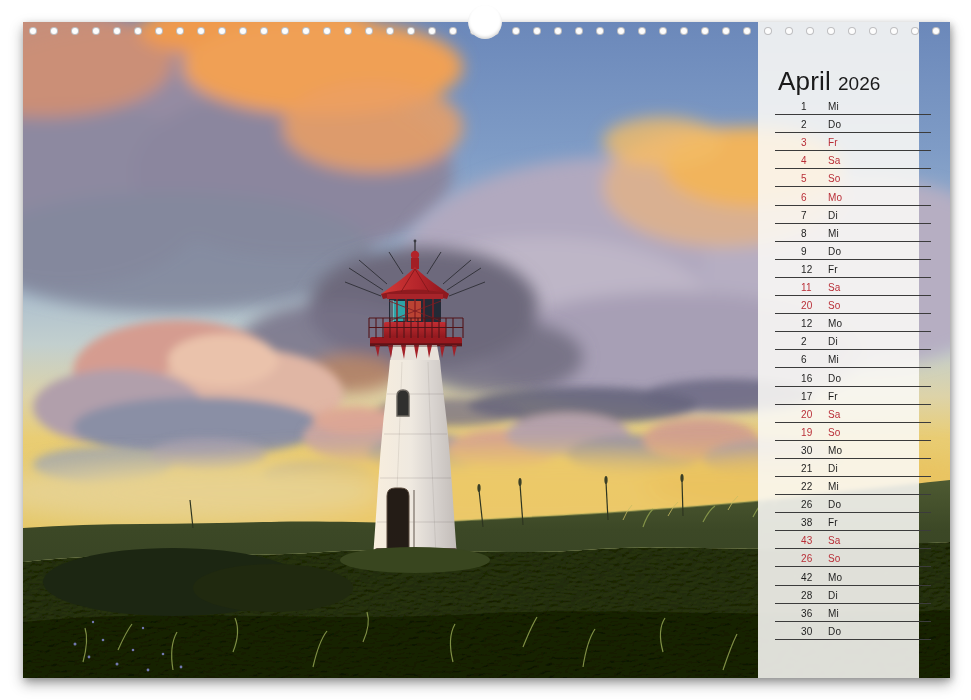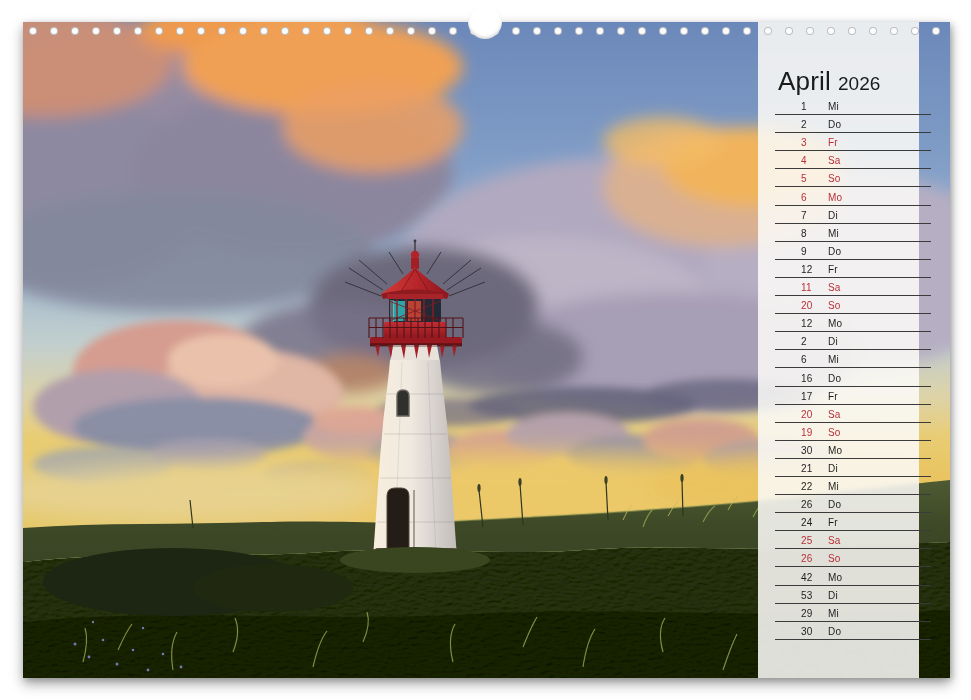--- a/index.html
+++ b/index.html
@@ -393,41 +393,41 @@
         <div class="day-row">
           <span class="abbr">Mi</span>
           <span class="num">22</span>
         </div>
         <div class="day-row">
           <span class="abbr">Do</span>
           <span class="num">26</span>
         </div>
         <div class="day-row">
           <span class="abbr">Fr</span>
-          <span class="num">24</span>
+          <span class="num">38</span>
         </div>
         <div class="day-row red">
           <span class="abbr">Sa</span>
-          <span class="num">25</span>
+          <span class="num">43</span>
         </div>
         <div class="day-row red">
           <span class="abbr">So</span>
           <span class="num">26</span>
         </div>
         <div class="day-row">
           <span class="abbr">Mo</span>
           <span class="num">42</span>
         </div>
         <div class="day-row">
           <span class="abbr">Di</span>
-          <span class="num">53</span>
+          <span class="num">28</span>
         </div>
         <div class="day-row">
           <span class="abbr">Mi</span>
-          <span class="num">29</span>
+          <span class="num">36</span>
         </div>
         <div class="day-row">
           <span class="abbr">Do</span>
           <span class="num">30</span>
         </div>
       </div>
   </div>
 
   <div class="holes">
       <span class="hole" style="left: 6px;"></span>

